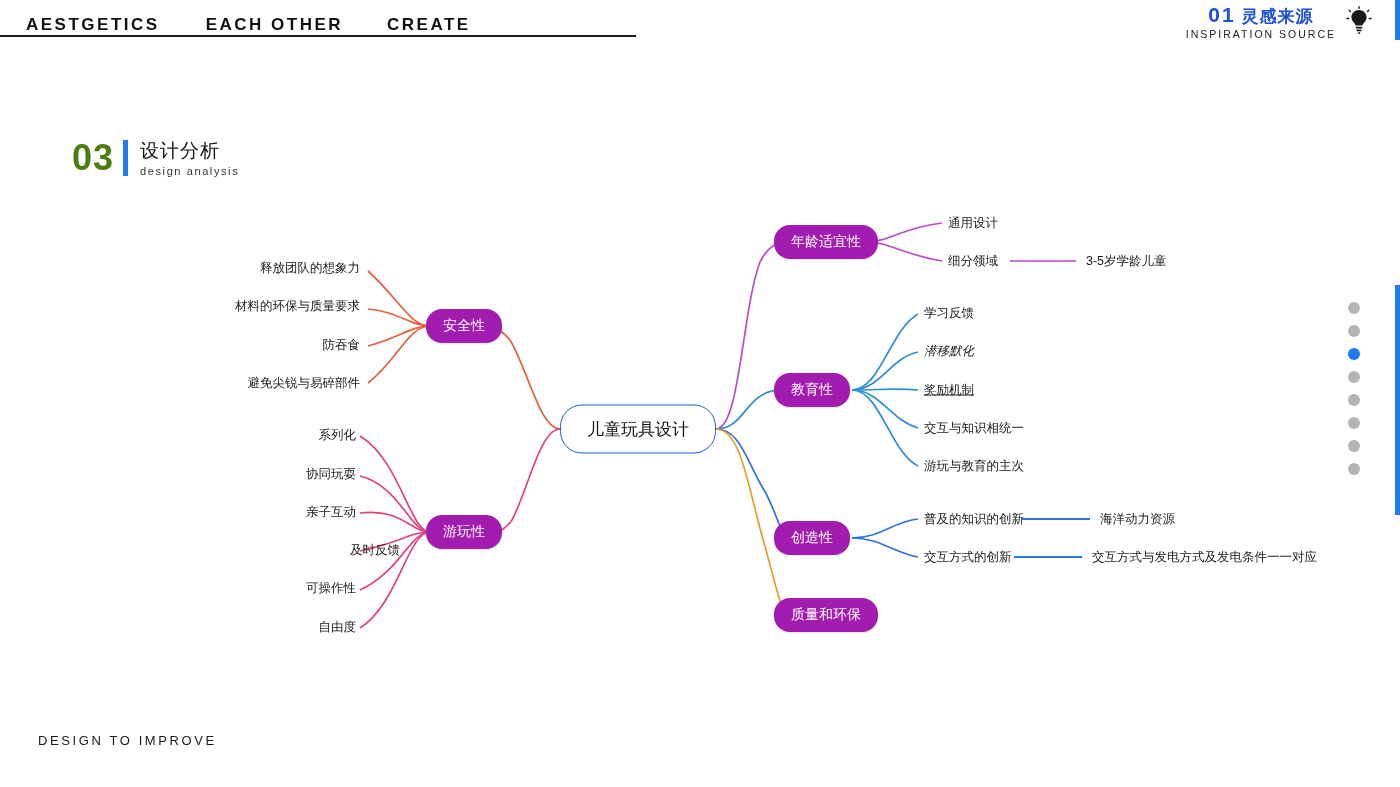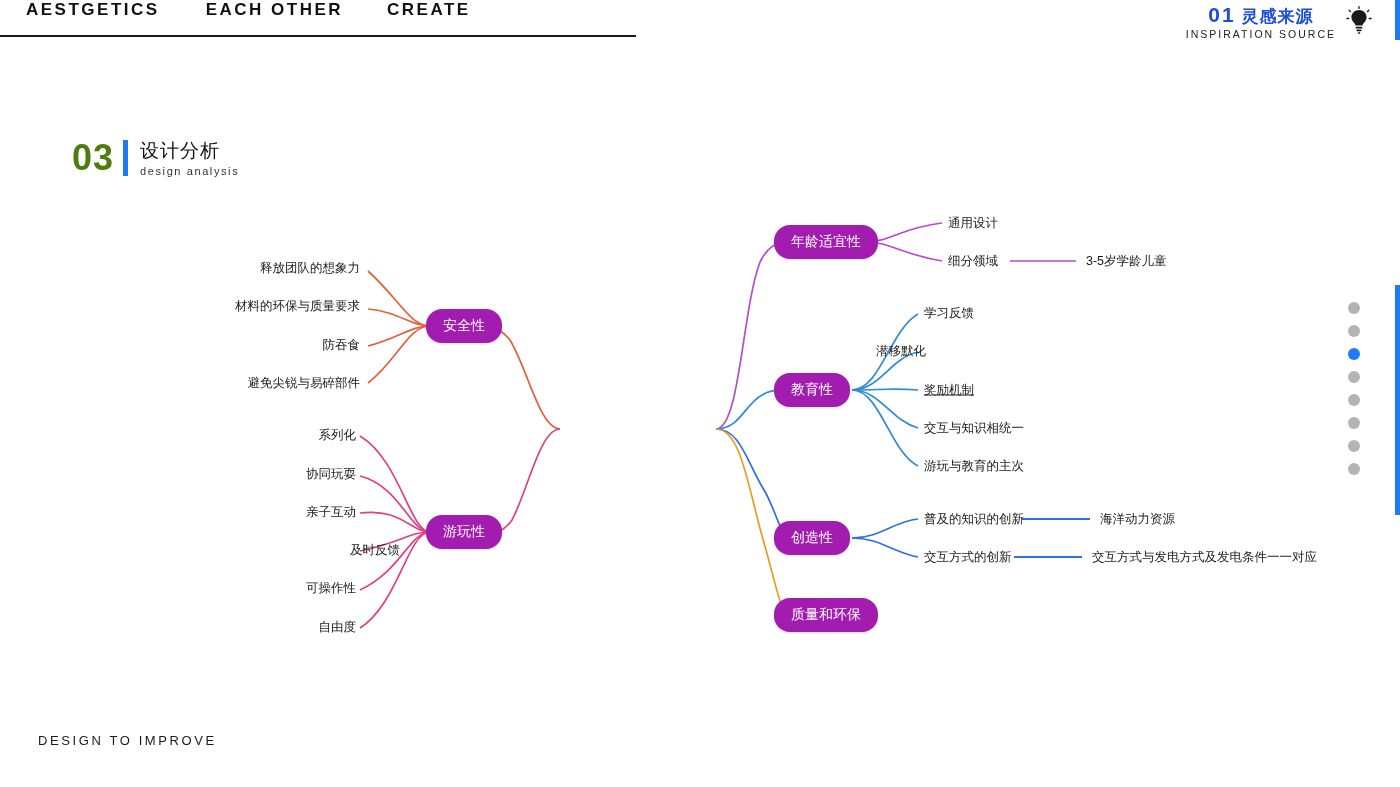--- a/index.html
+++ b/index.html
@@ -16,21 +16,21 @@
   }
 
   
   .top-bar {
     position: absolute;
     top: 0; left: 0;
     width: 636px;
     height: 35px;
     border-bottom: 2px solid #1a1a1a;
     display: flex;
-    align-items: flex-start;
+    align-items: flex-end;
   }
   .top-bar .tw {
     font-size: 17px;
     font-weight: bold;
     letter-spacing: 2.5px;
     color: #111;
     white-space: nowrap;
   }
   .tw-1 { margin-left: 26px; }
   .tw-2 { margin-left: 46px; }
@@ -280,20 +280,21 @@
       <path d="M716,239 C740,239 746,270 764,300 C774,316 782,348 788,348" stroke="#2f6fe4"></path>
       <path d="M852,348 C880,348 892,332 918,329" stroke="#2f6fe4"></path>
       <path d="M852,348 C880,348 892,362 918,367" stroke="#2f6fe4"></path>
       <path d="M1022,329 L1090,329" stroke="#2f6fe4" stroke-width="2"></path>
       <path d="M1014,367 L1082,367" stroke="#2f6fe4" stroke-width="2"></path>
 
       <path d="M716,239 C742,239 748,300 766,360 C776,396 782,425 788,425" stroke="#e89b21"></path>
     </g>
   </svg>
 
+  <div class="node node-root" style="left:638px; top:239px;">儿童玩具设计</div>
 
   <div class="node node-branch" style="left:464px; top:136px;">安全性</div>
   <div class="node node-branch" style="left:464px; top:342px;">游玩性</div>
   <div class="node node-branch" style="left:826px; top:52px;">年龄适宜性</div>
   <div class="node node-branch" style="left:812px; top:200px;">教育性</div>
   <div class="node node-branch" style="left:812px; top:348px;">创造性</div>
   <div class="node node-branch" style="left:826px; top:425px;">质量和环保</div>
 
   <div class="leaf left" style="left:360px; top:78px;">释放团队的想象力</div>
   <div class="leaf left" style="left:360px; top:116px;">材料的环保与质量要求</div>
@@ -305,21 +306,21 @@
   <div class="leaf left" style="left:356px; top:322px;">亲子互动</div>
   <div class="leaf left" style="left:356px; top:360px;margin-left:44px;">及时反馈</div>
   <div class="leaf left" style="left:356px; top:398px;">可操作性</div>
   <div class="leaf left" style="left:356px; top:437px;">自由度</div>
 
   <div class="leaf right" style="left:948px; top:33px;">通用设计</div>
   <div class="leaf right" style="left:948px; top:71px;">细分领域</div>
   <div class="leaf right" style="left:1086px; top:71px;">3-5岁学龄儿童</div>
 
   <div class="leaf right" style="left:924px; top:123px;">学习反馈</div>
-  <div class="leaf right" style="left:876px; top:161px;">潜移默化</div>
+  <div class="leaf right" style="left:924px; top:161px;font-style:italic;">潜移默化</div>
   <div class="leaf right" style="left:924px; top:200px;text-decoration:underline;">奖励机制</div>
   <div class="leaf right" style="left:924px; top:238px;">交互与知识相统一</div>
   <div class="leaf right" style="left:924px; top:276px;">游玩与教育的主次</div>
 
   <div class="leaf right" style="left:924px; top:329px;">普及的知识的创新</div>
   <div class="leaf right" style="left:1100px; top:329px;">海洋动力资源</div>
   <div class="leaf right" style="left:924px; top:367px;">交互方式的创新</div>
   <div class="leaf right" style="left:1092px; top:367px;">交互方式与发电方式及发电条件一一对应</div>
 
 </div>

